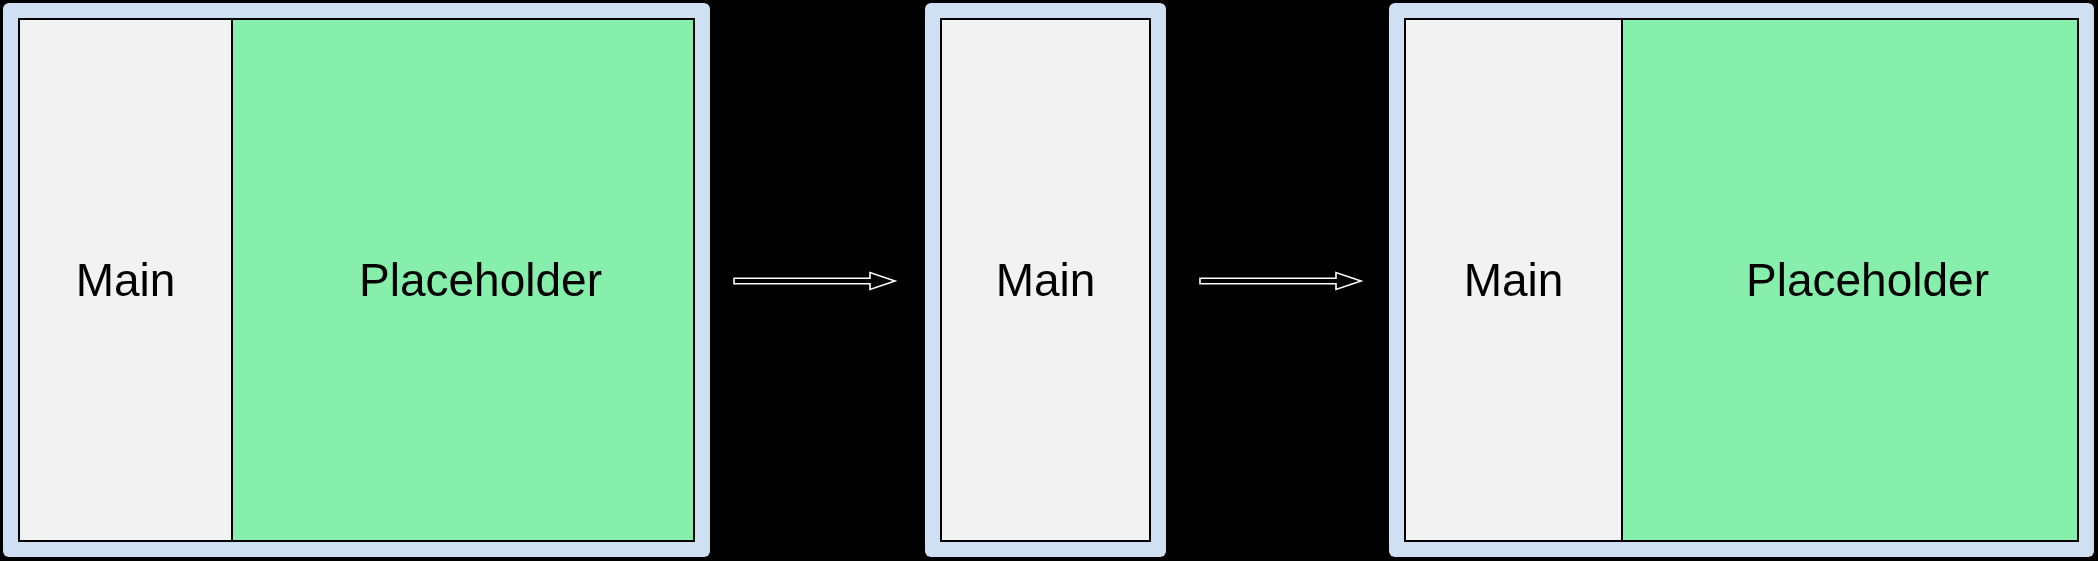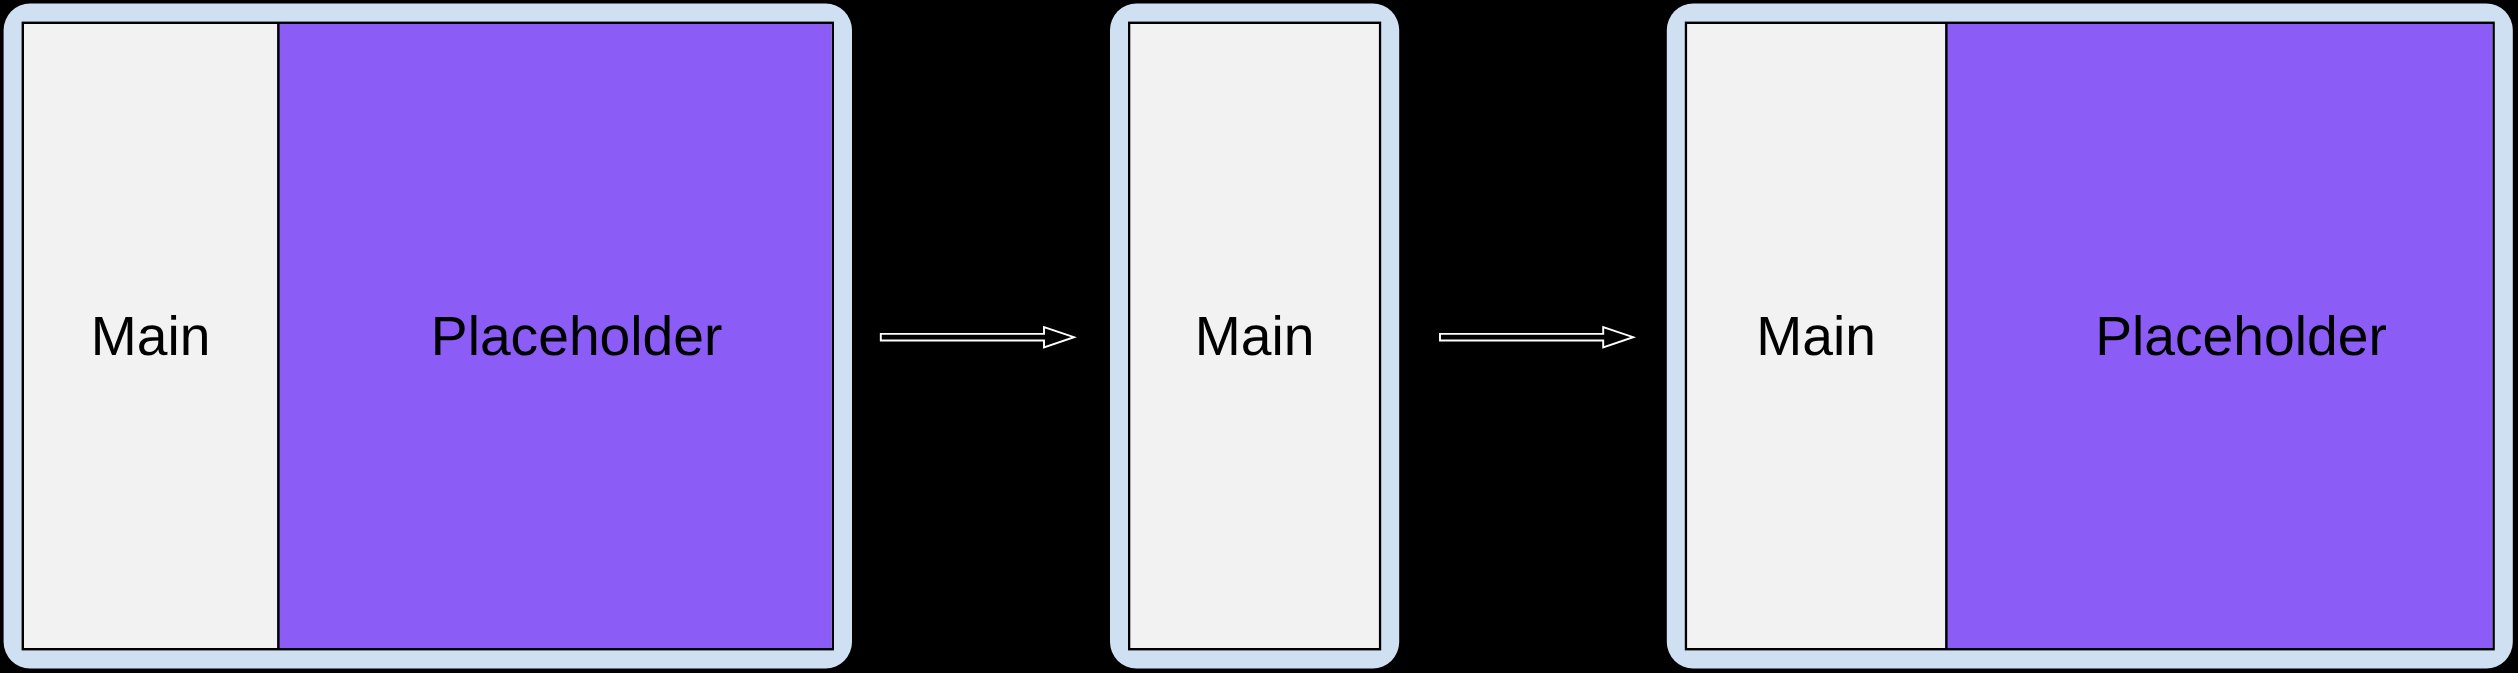--- a/index.html
+++ b/index.html
@@ -19,21 +19,21 @@
     width: 2098px;
     height: 561px;
     background: #000000;
   }
 
   
   .panel {
     position: absolute;
     box-sizing: border-box;
     background: #cfe0f3;
-    border-radius: 22px;
+    border-radius: 6px;
     padding: 15px;
   }
 
   .panel-inner {
     box-sizing: border-box;
     width: 100%;
     height: 100%;
     border: 2px solid #000000;
     display: flex;
     flex-direction: row;
@@ -50,21 +50,21 @@
     color: #000000;
     line-height: 1;
     white-space: nowrap;
   }
 
   .col-main {
     background: #f2f2f2;
   }
 
   .col-placeholder {
-    background: #8b5cf6;
+    background: #86efac;
     border-left: 2px solid #000000;
     flex: 1 1 auto;
     padding-left: 35px;
   }
 
   .col-main-only {
     background: #f2f2f2;
     width: 100%;
   }
 

